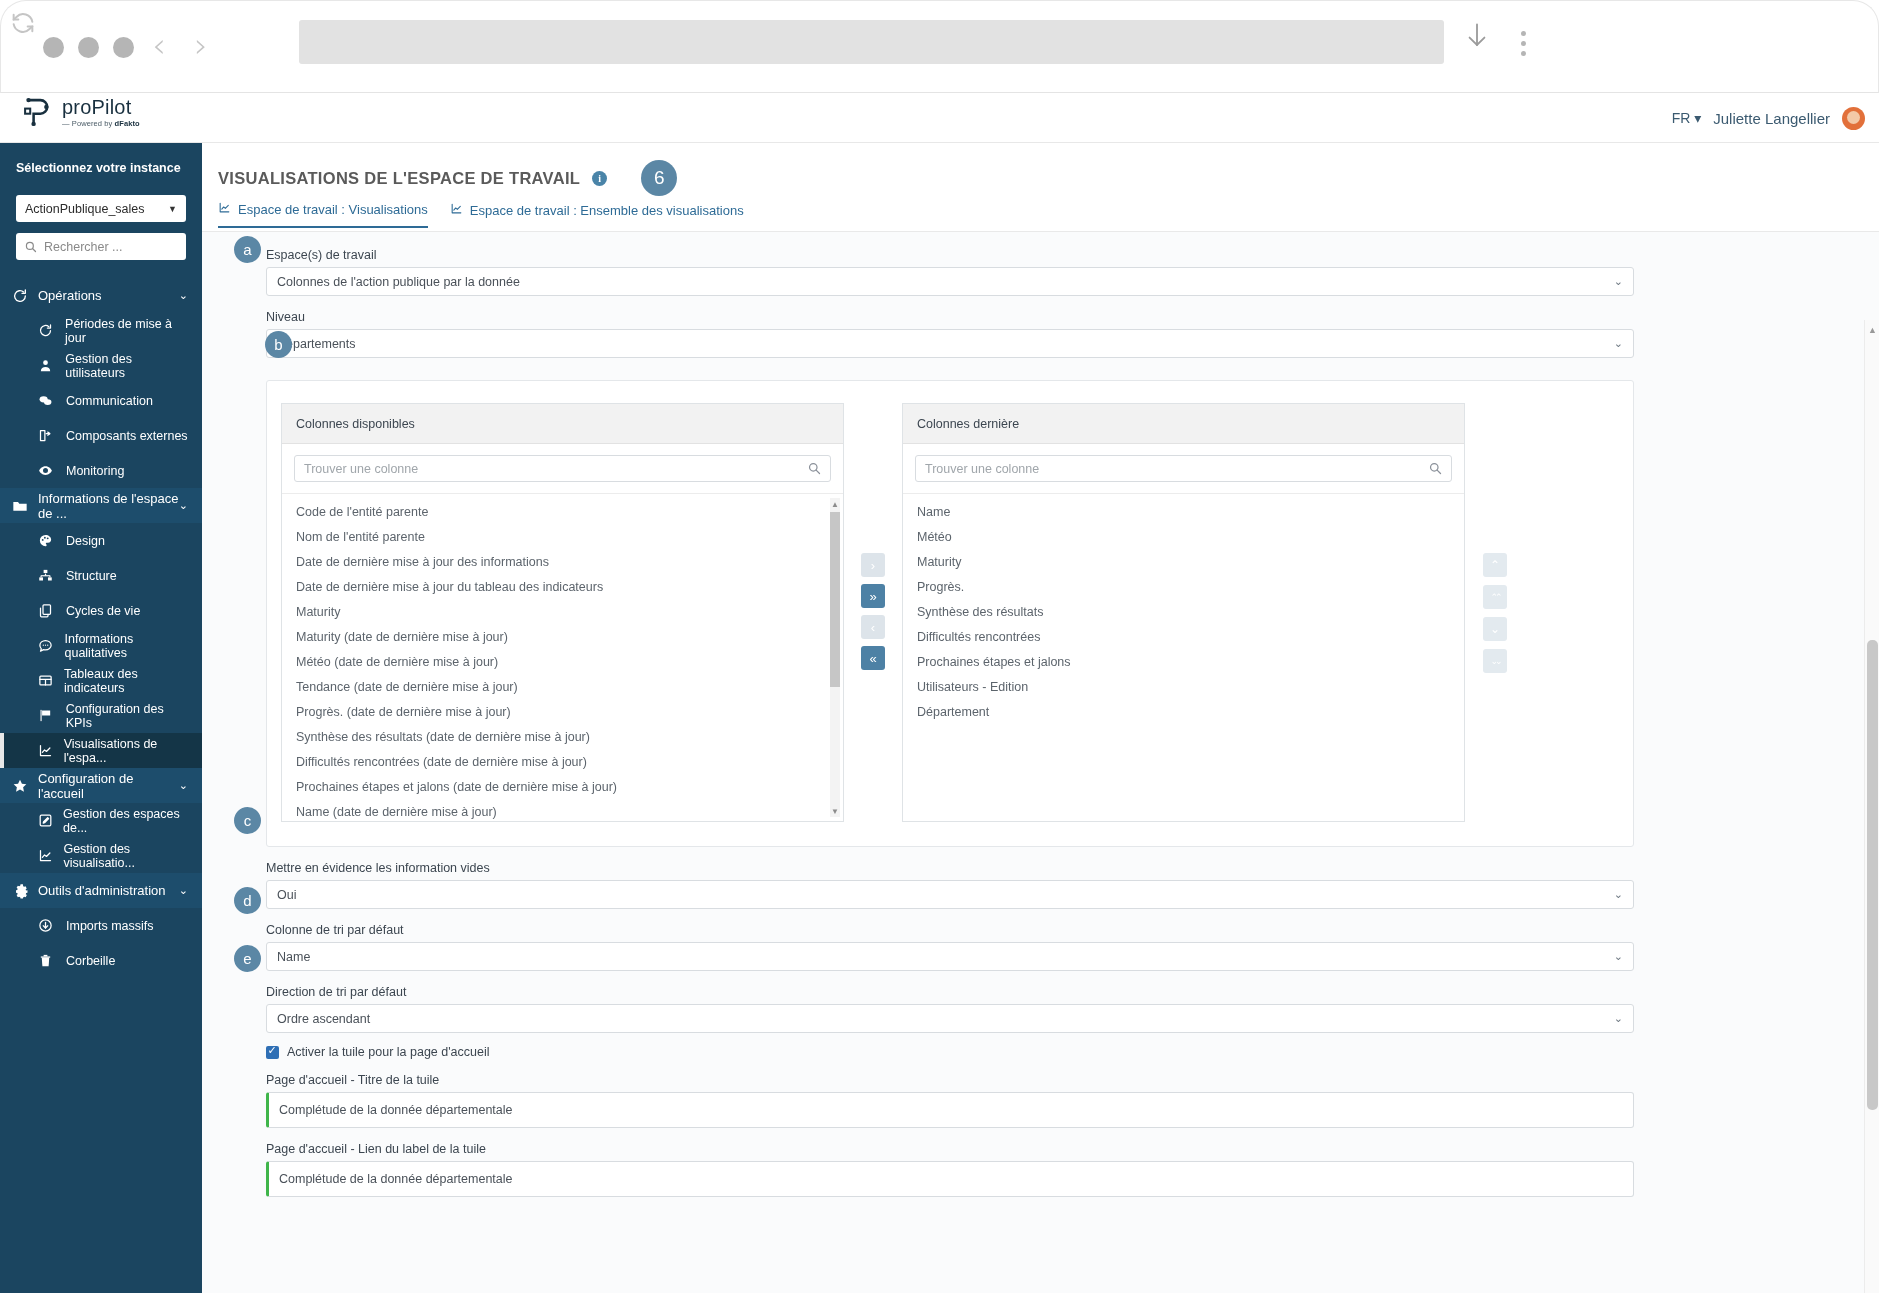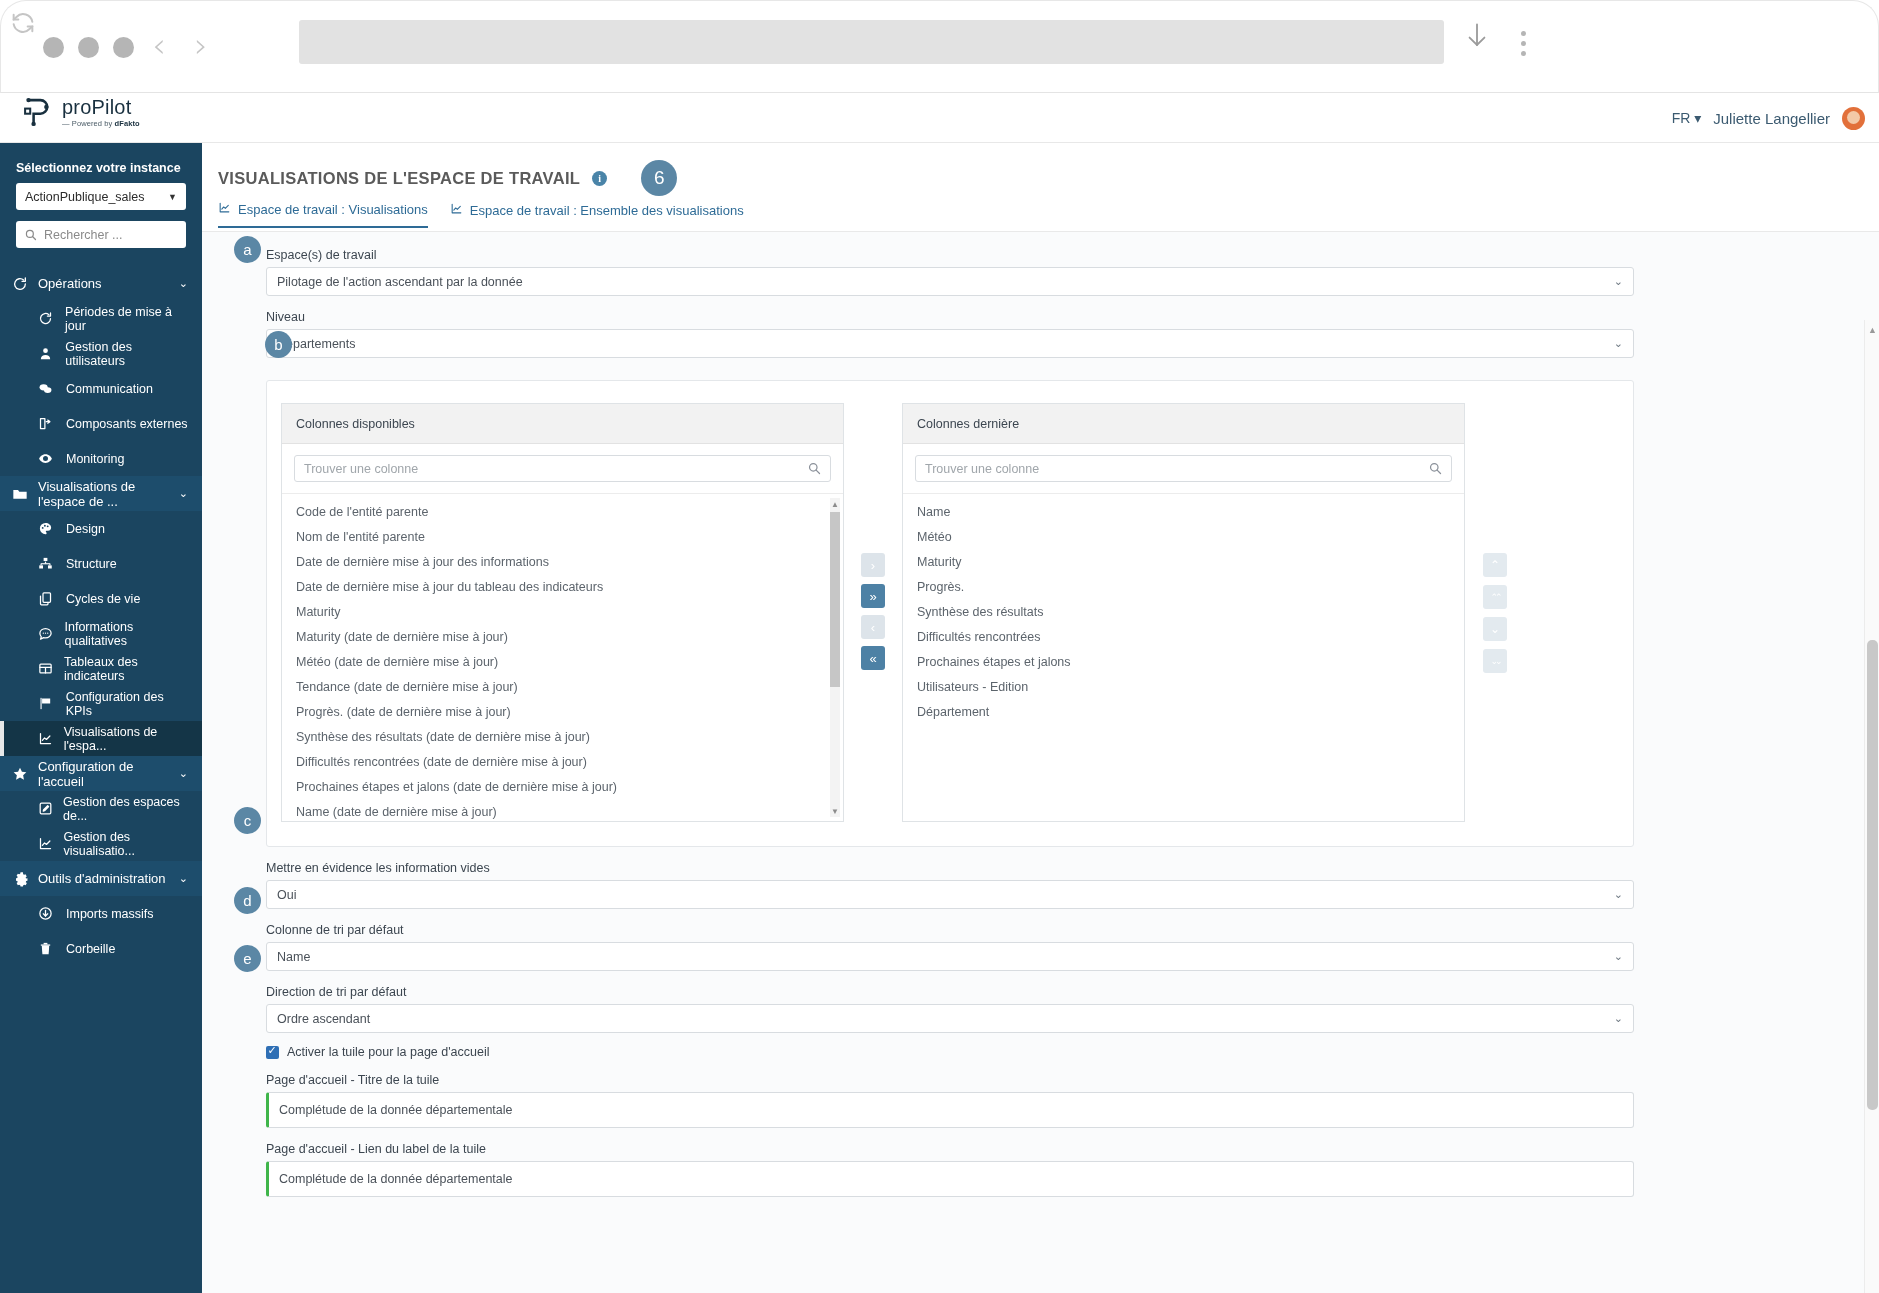--- a/index.html
+++ b/index.html
@@ -49,21 +49,21 @@
   #avatar { width: 23px; height: 23px; border-radius: 50%; background: #e2703a; position: relative; overflow: hidden; }
   #avatar::after { content:""; position:absolute; left:5px; top:4px; width:13px; height:13px; border-radius:50%; background:#f3c9a7; }
 
   
   #sidebar {
     position: absolute; left: 0; top: 143px; width: 202px; height: 1150px;
     background: #1b4560; color: #fff; overflow: hidden;
   }
   #instance-label { font-size: 12.5px; font-weight: bold; padding: 18px 16px 6px 16px; }
   #instance-select {
-    margin: 2px 16px 0 16px; height: 27px; background: #fff; border-radius: 3px;
+    margin: 14px 16px 0 16px; height: 27px; background: #fff; border-radius: 3px;
     display: flex; align-items: center; justify-content: space-between;
     padding: 0 9px; color: #2b2b2b; font-size: 12.5px;
   }
   #instance-select .caret { font-size: 9px; color: #333; }
   #sidebar-search {
     margin: 11px 16px 0 16px; height: 27px; background: #fff; border-radius: 3px;
     display: flex; align-items: center; gap: 7px; padding: 0 9px; color: #8a8a8a; font-size: 12.5px;
   }
   .nav-group { height: 35px; display: flex; align-items: center; padding: 0 14px 0 12px; font-size: 13px; cursor: pointer; }
   .nav-group .ico { width: 26px; display: flex; align-items: center; justify-content: flex-start; }
@@ -273,21 +273,21 @@
           </svg>
         </span>
         <span>Monitoring</span>
       </div>
       <div class="nav-group grp-hl">
         <span class="ico">
           <svg class="si" width="16" height="16" viewBox="0 0 24 24" fill="#ffffff">
             <path d="M2 6h7l2 2.5h11V19H2z"></path>
           </svg>
         </span>
-        <span class="lbl">Visualisations de l'espace de ...</span>
+        <span class="lbl">Informations de l'espace de ...</span>
         <span class="chev">⌄</span>
       </div>
       <div class="nav-item" style="position: relative;">
         <span class="ico">
           <svg class="si" width="15" height="15" viewBox="0 0 24 24" fill="#ffffff">
             <path d="M12 3a9 9 0 1 0 0 18c1.2 0 1.8-.8 1.8-1.6 0-1.5-1.3-1.6-1.3-2.6 0-.8.7-1.4 1.6-1.4H16a5 5 0 0 0 5-5c0-4-4-7.4-9-7.4z"></path>
             <circle cx="7.5" cy="11" r="1.5" fill="#1b4560"></circle>
             <circle cx="11" cy="7.5" r="1.5" fill="#1b4560"></circle>
             <circle cx="15.5" cy="8.5" r="1.5" fill="#1b4560"></circle>
           </svg>
@@ -437,21 +437,21 @@
           </svg></span>
         <span>Espace de travail : Ensemble des visualisations</span>
       </div>
     </div>
 
   <div id="scroll-area">
     <div id="form-panel">
 
       <div class="field-label first">Espace(s) de travail</div>
       <div class="select-box">
-        <span>Pilotage de l'action ascendant par la donnée</span>
+        <span>Colonnes de l'action publique par la donnée</span>
         <span class="caret">⌄</span>
       </div>
 
       <div class="field-label">Niveau</div>
       <div class="select-box">
         <span>Départements</span>
         <span class="caret">⌄</span>
       </div>
 
       <div id="dual-list-wrap">

